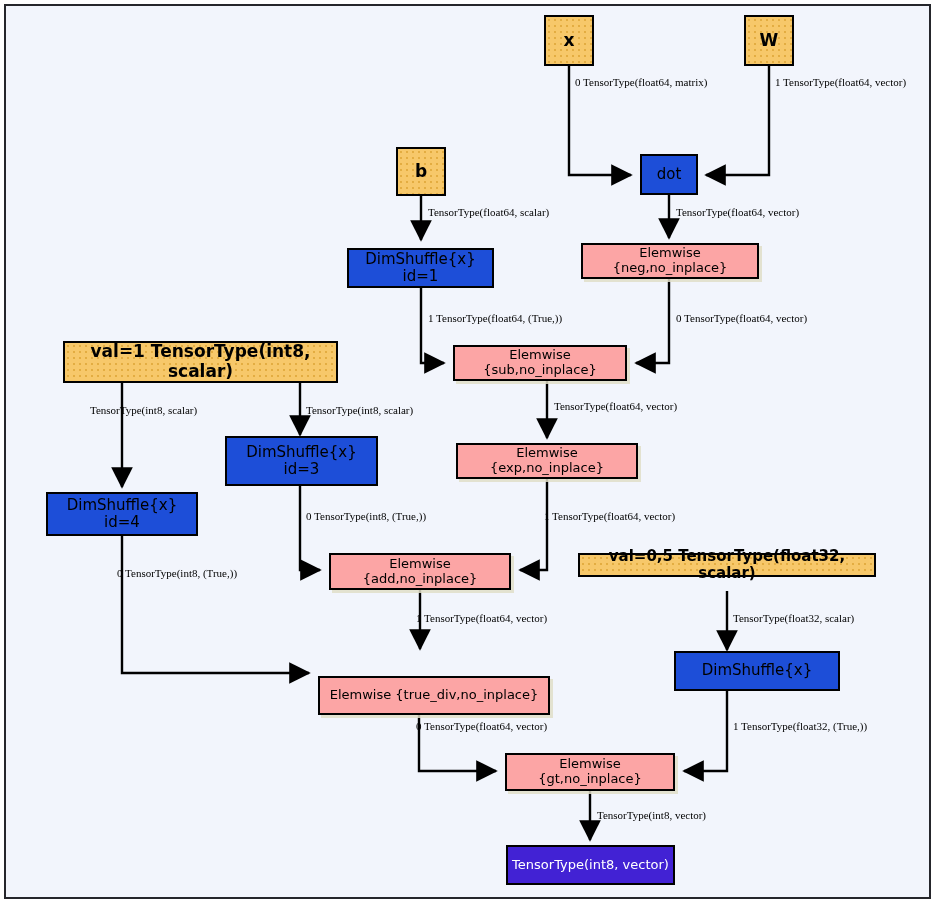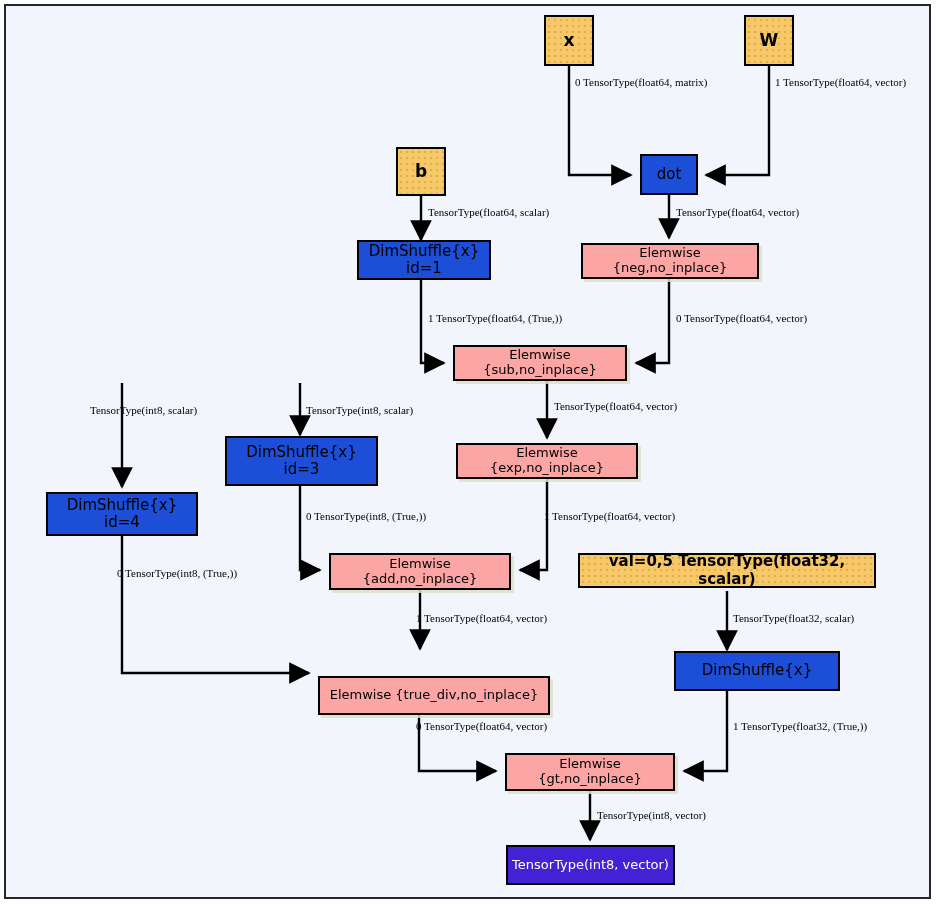--- a/index.html
+++ b/index.html
@@ -81,54 +81,57 @@
   </div>
 
   <div class="node n-var n-var-dots big" style="left:396px;top:147px;width:50px;height:49px;">
     <span>b</span>
   </div>
 
   <div class="node n-op mid" style="left:640px;top:154px;width:58px;height:41px;">
     <span>dot</span>
   </div>
 
-  <div class="node n-op mid" style="left:347px;top:240px;width:134px;height:40px;margin-left:10px;">
+  <div class="node n-op mid" style="left:347px;top:248px;width:147px;height:40px;">
     <span>DimShuffle{x} id=1</span>
   </div>
 
   <div class="node n-ew" style="left:581px;top:243px;width:178px;height:36px;">
     <span>Elemwise {neg,no_inplace}</span>
   </div>
 
   <div class="node n-ew" style="left:453px;top:345px;width:174px;height:36px;">
     <span>Elemwise {sub,no_inplace}</span>
   </div>
 
   <div class="node n-ew" style="left:456px;top:443px;width:182px;height:36px;">
     <span>Elemwise {exp,no_inplace}</span>
   </div>
 
+  <div class="node n-var n-var-dots big" style="left:63px;top:341px;width:275px;height:42px;">
+    <span>val=1 TensorType(int8, scalar)</span>
+  </div>
 
   <div class="node n-op mid" style="left:225px;top:436px;width:153px;height:50px;align-items:center;">
     <span>DimShuffle{x} id=3</span>
   </div>
 
   <div class="node n-op mid" style="left:46px;top:492px;width:152px;height:44px;">
     <span>DimShuffle{x} id=4</span>
   </div>
 
   <div class="node n-ew" style="left:329px;top:553px;width:182px;height:37px;">
     <span>Elemwise {add,no_inplace}</span>
   </div>
 
   <div class="node n-ew" style="left:318px;top:676px;width:232px;height:39px;">
     <span>Elemwise {true_div,no_inplace}</span>
   </div>
 
-  <div class="node n-var n-var-dots mid" style="left:578px;top:553px;width:298px;height:35px;">
+  <div class="node n-var n-var-dots mid" style="left:578px;top:553px;width:298px;height:24px;">
     <span>val=0,5 TensorType(float32, scalar)</span>
   </div>
 
   <div class="node n-op mid" style="left:674px;top:651px;width:166px;height:40px;">
     <span>DimShuffle{x}</span>
   </div>
 
   <div class="node n-ew" style="left:505px;top:753px;width:170px;height:38px;">
     <span>Elemwise {gt,no_inplace}</span>
   </div>

